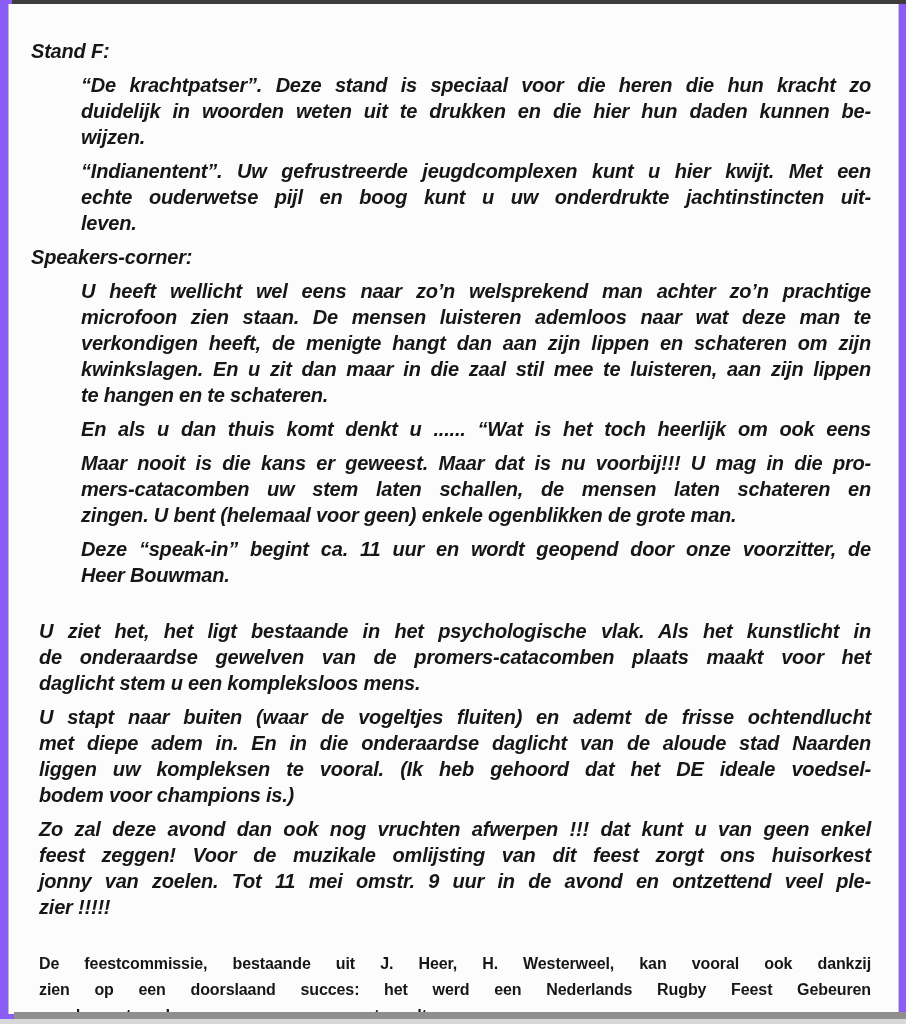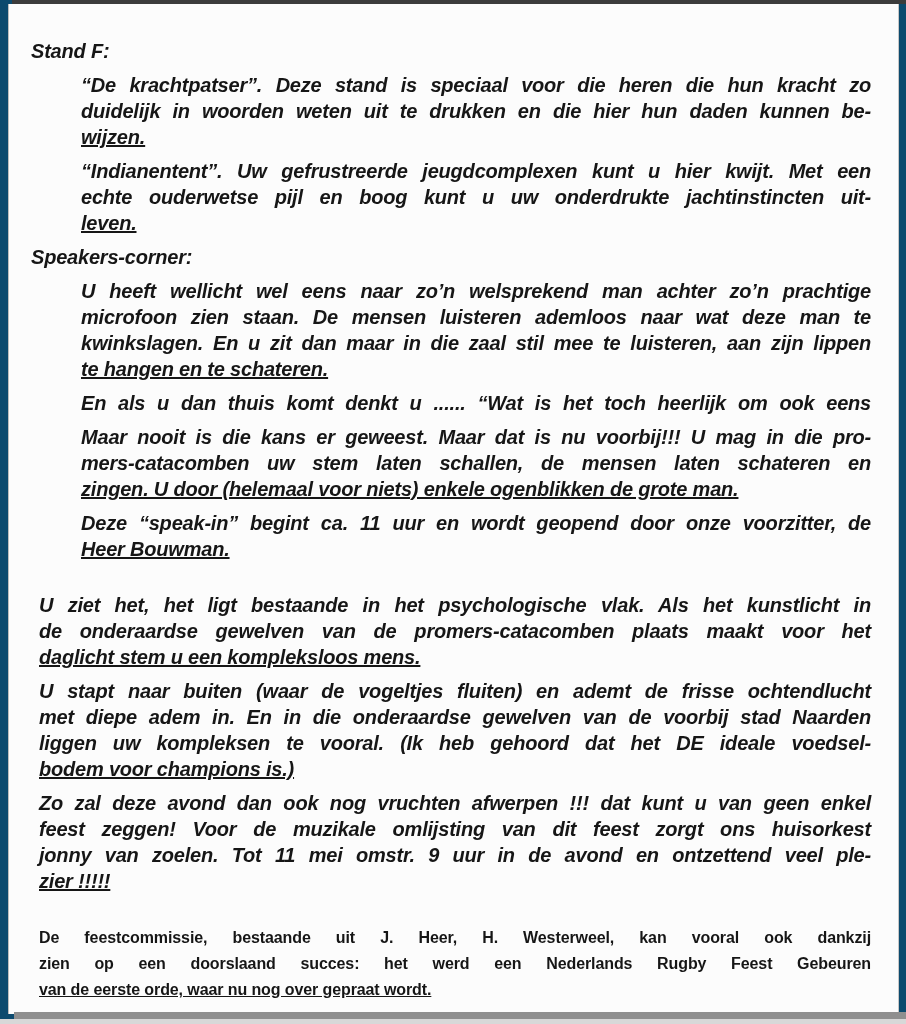--- a/index.html
+++ b/index.html
@@ -1,18 +1,18 @@
 <!DOCTYPE html>
 <html><head>
 <meta charset="utf-8">
 <style>
   html,body{margin:0;padding:0;background:#d2d2d2;}
   .stage{
     position:relative;width:906px;height:1024px;overflow:hidden;
-    background:#0c4a6e;
+    background:#8b5cf6;
     font-family:"Liberation Sans",sans-serif;
   }
   .edge-top{position:absolute;left:12px;top:0;right:0;height:4px;background:var(--edge,#3c3c3c);z-index:3;}
   .paper{
     position:absolute;left:8px;top:4px;right:7px;bottom:10px;
     background:var(--paper,#fcfcfc);
     border-left:1px solid #bdbdbd;border-right:1px solid #c6c6c6;
     overflow:hidden;z-index:1;
   }
   .edge-bottom{position:absolute;left:14px;right:0;top:1012px;height:7px;background:#8f8f8f;z-index:3;}
@@ -21,21 +21,21 @@
   .doc{
     position:absolute;left:22px;top:34px;width:848px;
     color:var(--ink,#161616);
   }
   .it{font-style:italic;font-weight:700;font-size:20px;line-height:26px;letter-spacing:-0.2px;}
   .roman{font-style:normal;font-weight:700;font-size:16px;line-height:26px;letter-spacing:-0.1px;}
   .label{text-align:left;}
   .para{margin:8px;}
   .indent .tl{padding-left:42px;}
   .tl{text-align:justify;text-align-last:justify;}
-  .tl.end{text-align-last:left;text-decoration:underline;}
+  .tl.end{text-align-last:left;}
   .tl.clip{height:12px;overflow:hidden;}
   .gap-sm{height:14px;}
   .gap-lg{height:15px;}
 </style>
 </head>
 <body>
 
 <div class="stage" style="--ink: #161616; --paper: #fcfcfc; --edge: #3c3c3c;">
   <div class="edge-top"></div>
   <div class="paper">
@@ -48,44 +48,45 @@
         </div>
         <div class="para it indent">
           <div class="tl">“Indianentent”. Uw gefrustreerde jeugdcomplexen kunt u hier kwijt. Met een</div>
           <div class="tl">echte ouderwetse pijl en boog kunt u uw onderdrukte jachtinstincten uit-</div>
           <div class="tl end">leven.</div>
         </div>
         <div class="it label">Speakers-corner:</div>
         <div class="para it indent">
           <div class="tl">U heeft wellicht wel eens naar zo’n welsprekend man achter zo’n prachtige</div>
           <div class="tl">microfoon zien staan. De mensen luisteren ademloos naar wat deze man te</div>
+          <div class="tl">verkondigen heeft, de menigte hangt dan aan zijn lippen en schateren om zijn</div>
           <div class="tl">kwinkslagen. En u zit dan maar in die zaal stil mee te luisteren, aan zijn lippen</div>
           <div class="tl end">te hangen en te schateren.</div>
         </div>
         <div class="para it indent">
           <div class="tl">En als u dan thuis komt denkt u ...... “Wat is het toch heerlijk om ook eens</div>
         </div>
         <div class="para it indent">
           <div class="tl">Maar nooit is die kans er geweest. Maar dat is nu voorbij!!! U mag in die pro-</div>
           <div class="tl">mers-catacomben uw stem laten schallen, de mensen laten schateren en</div>
-          <div class="tl end">zingen. U door (helemaal voor niets) enkele ogenblikken de grote man.</div>
+          <div class="tl end">zingen. U bent (helemaal voor geen) enkele ogenblikken de grote man.</div>
         </div>
         <div class="para it indent">
           <div class="tl">Deze “speak-in” begint ca. 11 uur en wordt geopend door onze voorzitter, de</div>
           <div class="tl end">Heer Bouwman.</div>
         </div>
         <div class="gap-sm"></div>
         <div class="para it">
           <div class="tl">U ziet het, het ligt bestaande in het psychologische vlak. Als het kunstlicht in</div>
           <div class="tl">de onderaardse gewelven van de promers-catacomben plaats maakt voor het</div>
           <div class="tl end">daglicht stem u een kompleksloos mens.</div>
         </div>
         <div class="para it">
           <div class="tl">U stapt naar buiten (waar de vogeltjes fluiten) en ademt de frisse ochtendlucht</div>
-          <div class="tl">met diepe adem in. En in die onderaardse gewelven van de voorbij stad Naarden</div>
+          <div class="tl">met diepe adem in. En in die onderaardse daglicht van de aloude stad Naarden</div>
           <div class="tl">liggen uw kompleksen te vooral. (Ik heb gehoord dat het DE ideale voedsel-</div>
           <div class="tl end">bodem voor champions is.)</div>
         </div>
         <div class="para it">
           <div class="tl">Zo zal deze avond dan ook nog vruchten afwerpen !!! dat kunt u van geen enkel</div>
           <div class="tl">feest zeggen! Voor de muzikale omlijsting van dit feest zorgt ons huisorkest</div>
           <div class="tl">jonny van zoelen. Tot 11 mei omstr. 9 uur in de avond en ontzettend veel ple-</div>
           <div class="tl end">zier !!!!!</div>
         </div>
         <div class="gap-lg"></div>

